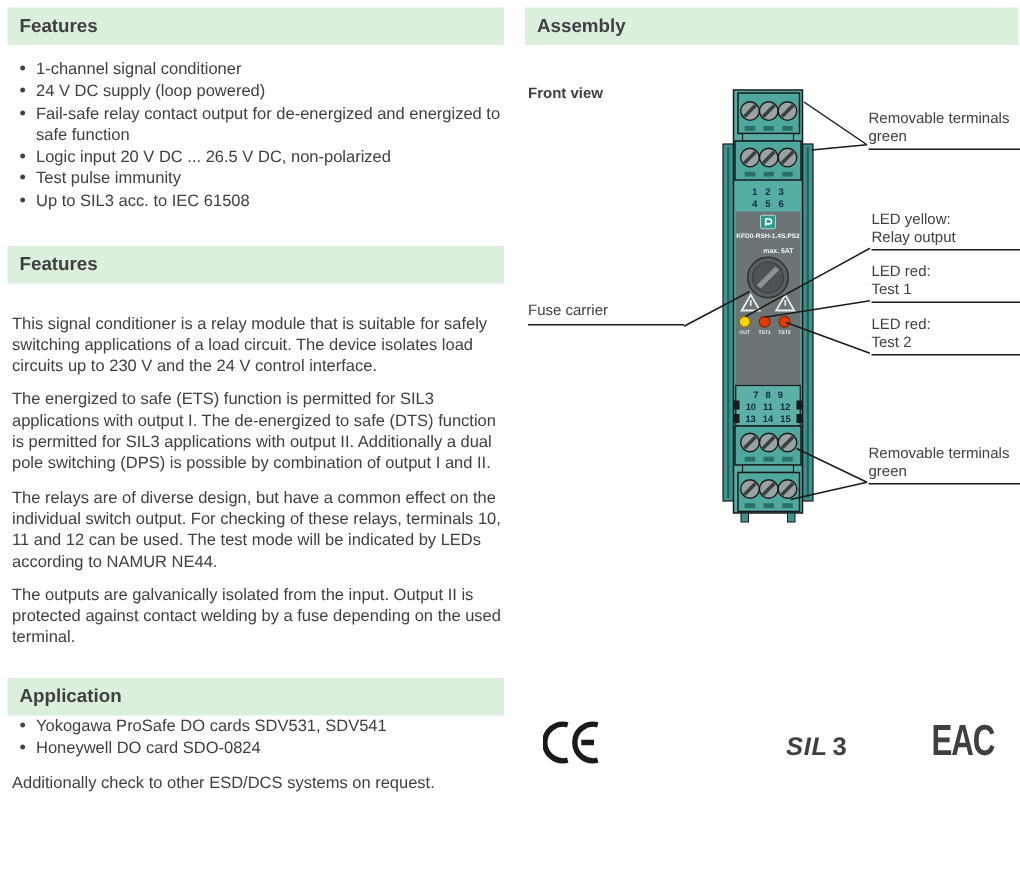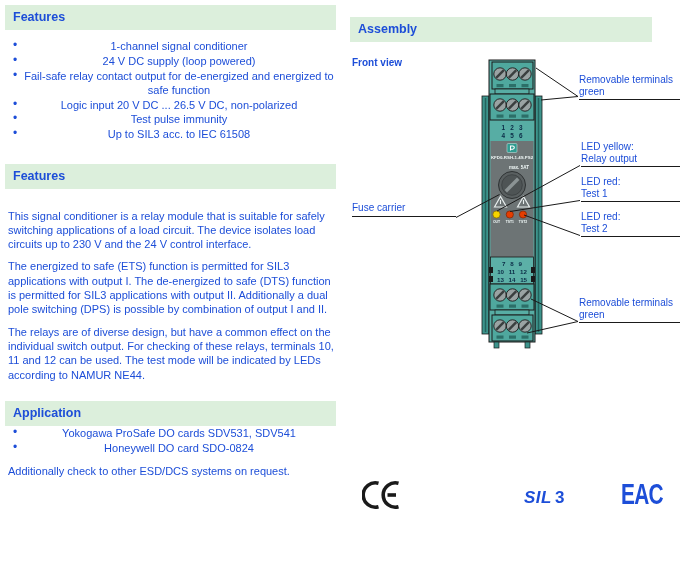--- a/index.html
+++ b/index.html
@@ -1,27 +1,27 @@
 <!DOCTYPE html>
 <html><head>
 <meta charset="utf-8">
 <style>
   html,body{margin:0;padding:0;background:#ffffff;}
   #page{
     position:relative;width:680px;height:580px;background:#ffffff;overflow:hidden;
-    font-family:"Liberation Sans","DejaVu Sans",sans-serif;color:#1d4ed8;
+    font-family:"Liberation Sans","DejaVu Sans",sans-serif;color:#404040;
   }
   .col-left{position:absolute;left:5px;top:5px;width:331px;}
-  .col-right{position:absolute;left:350px;top:17px;width:302px;}
+  .col-right{position:absolute;left:350px;top:5px;width:329px;}
   .sec-bar{
     background:#dcefdc;height:25px;line-height:25px;padding-left:8px;
     font-size:12.5px;font-weight:bold;
   }
   .body-txt{font-size:11px;line-height:14.3px;padding:0 2px 0 3px;}
-  ul.blist{margin:9px 0 0 0;padding:0 0 0 16px;list-style:none;text-align:center;}
+  ul.blist{margin:9px 0 0 0;padding:0 0 0 16px;list-style:none;}
   ul.blist li{position:relative;margin:0 0 0.5px 0;}
   ul.blist li:before{content:"\2022";position:absolute;left:-11px;top:-1px;font-size:12px;}
   .fn p{margin:8px 0 0 0;}
   .fn p:first-child{margin-top:20px;}
   .app-intro{margin:10px 0 1px 0;}
   .app-note{margin:9px 0 0 0;}
   
   .diagram-svg{position:absolute;left:345px;top:40px;width:335px;height:420px;}
   .lbl{position:absolute;font-size:10px;line-height:11.5px;white-space:pre-line;}
   .lbl.bold{font-weight:bold;}
@@ -62,20 +62,21 @@
       </ul>
     </div>
 
     <div class="sec-bar" style="margin-top:22px;">
       <span>Features</span>
     </div>
     <div class="body-txt fn">
       <p>This signal conditioner is a relay module that is suitable for safely switching applications of a load circuit. The device isolates load circuits up to 230 V and the 24 V control interface.</p>
       <p>The energized to safe (ETS) function is permitted for SIL3 applications with output I. The de-energized to safe (DTS) function is permitted for SIL3 applications with output II. Additionally a dual pole switching (DPS) is possible by combination of output I and II.</p>
       <p>The relays are of diverse design, but have a common effect on the individual switch output. For checking of these relays, terminals 10, 11 and 12 can be used. The test mode will be indicated by LEDs according to NAMUR NE44.</p>
+      <p>The outputs are galvanically isolated from the input. Output II is protected against contact welding by a fuse depending on the used terminal.</p>
     </div>
 
     <div class="sec-bar" style="margin-top:19px;">
       <span>Application</span>
     </div>
     <div class="body-txt">
       <ul class="blist" style="margin-top:0;">
         <li>Yokogawa ProSafe DO cards SDV531, SDV541</li>
         <li>Honeywell DO card SDO-0824</li>
       </ul>

